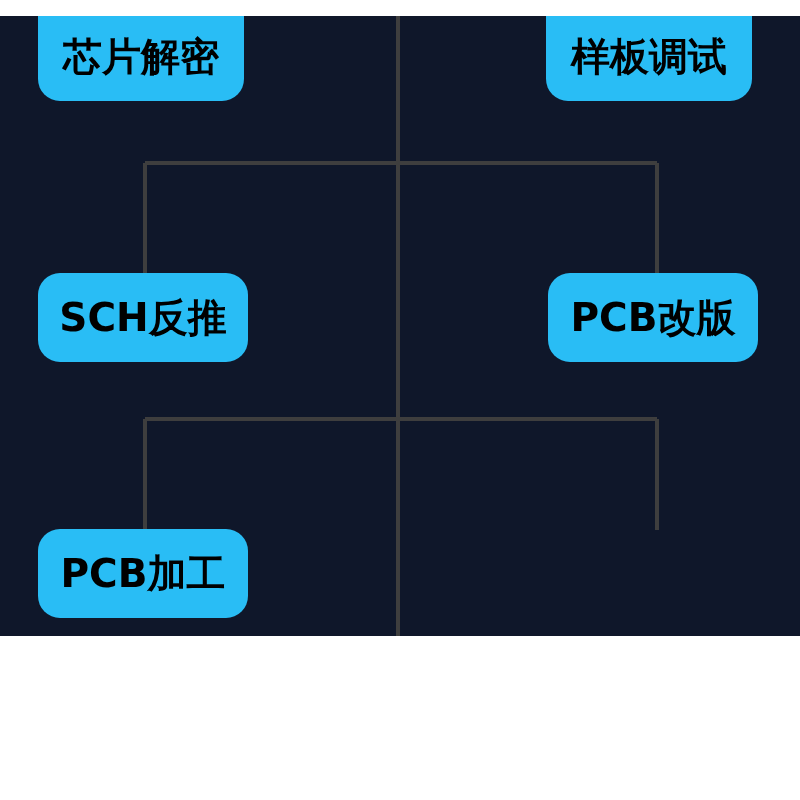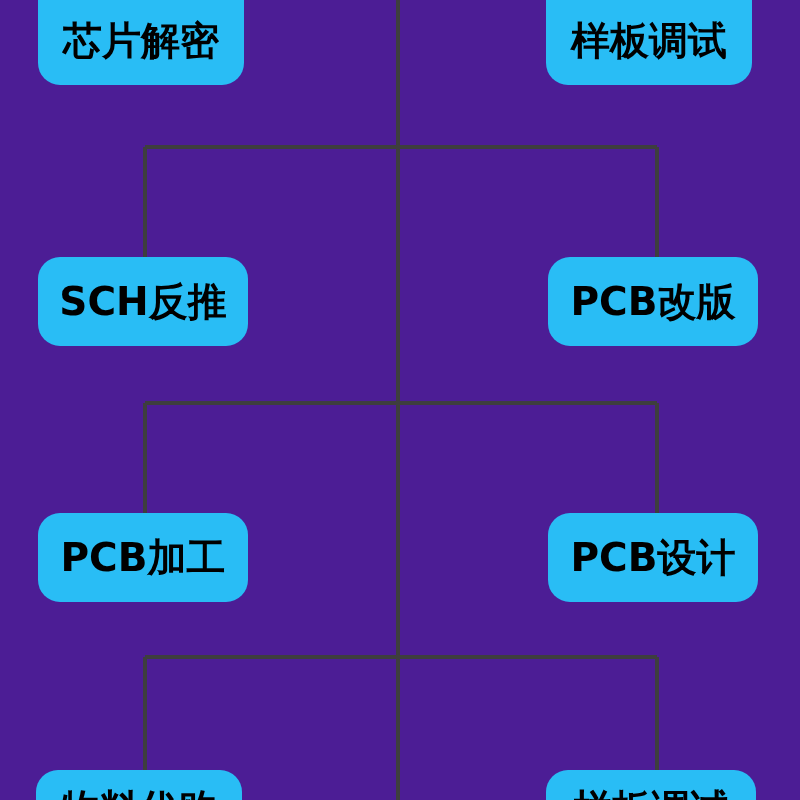--- a/index.html
+++ b/index.html
@@ -6,23 +6,24 @@
     margin: 0;
     padding: 0;
     background: #ffffff;
   }
   body {
     font-family: "DejaVu Sans", "Liberation Sans", sans-serif;
   }
   #stage {
     position: relative;
     width: 800px;
-    height: 800px;
-    background: #4c1d95;
+    height: 620px;
+    background: #0f172a;
     overflow: hidden;
+    margin-top: 16px;
   }
   #wires {
     position: absolute;
     left: 0;
     top: 0;
     width: 800px;
     height: 800px;
   }
   .node {
     position: absolute;
@@ -94,23 +95,20 @@
   <div class="node r2 col-left">
     <span class="node-label">SCH反推</span>
   </div>
   <div class="node r2 col-right">
     <span class="node-label">PCB改版</span>
   </div>
 
   <div class="node r3 col-left">
     <span class="node-label">PCB加工</span>
   </div>
-  <div class="node r3 col-right">
-    <span class="node-label">PCB设计</span>
-  </div>
 
   <div class="node r4 col-left">
     <span class="node-label">物料代购</span>
   </div>
   <div class="node r4 col-right">
     <span class="node-label">样板调试</span>
   </div>
 
 </div>
 

